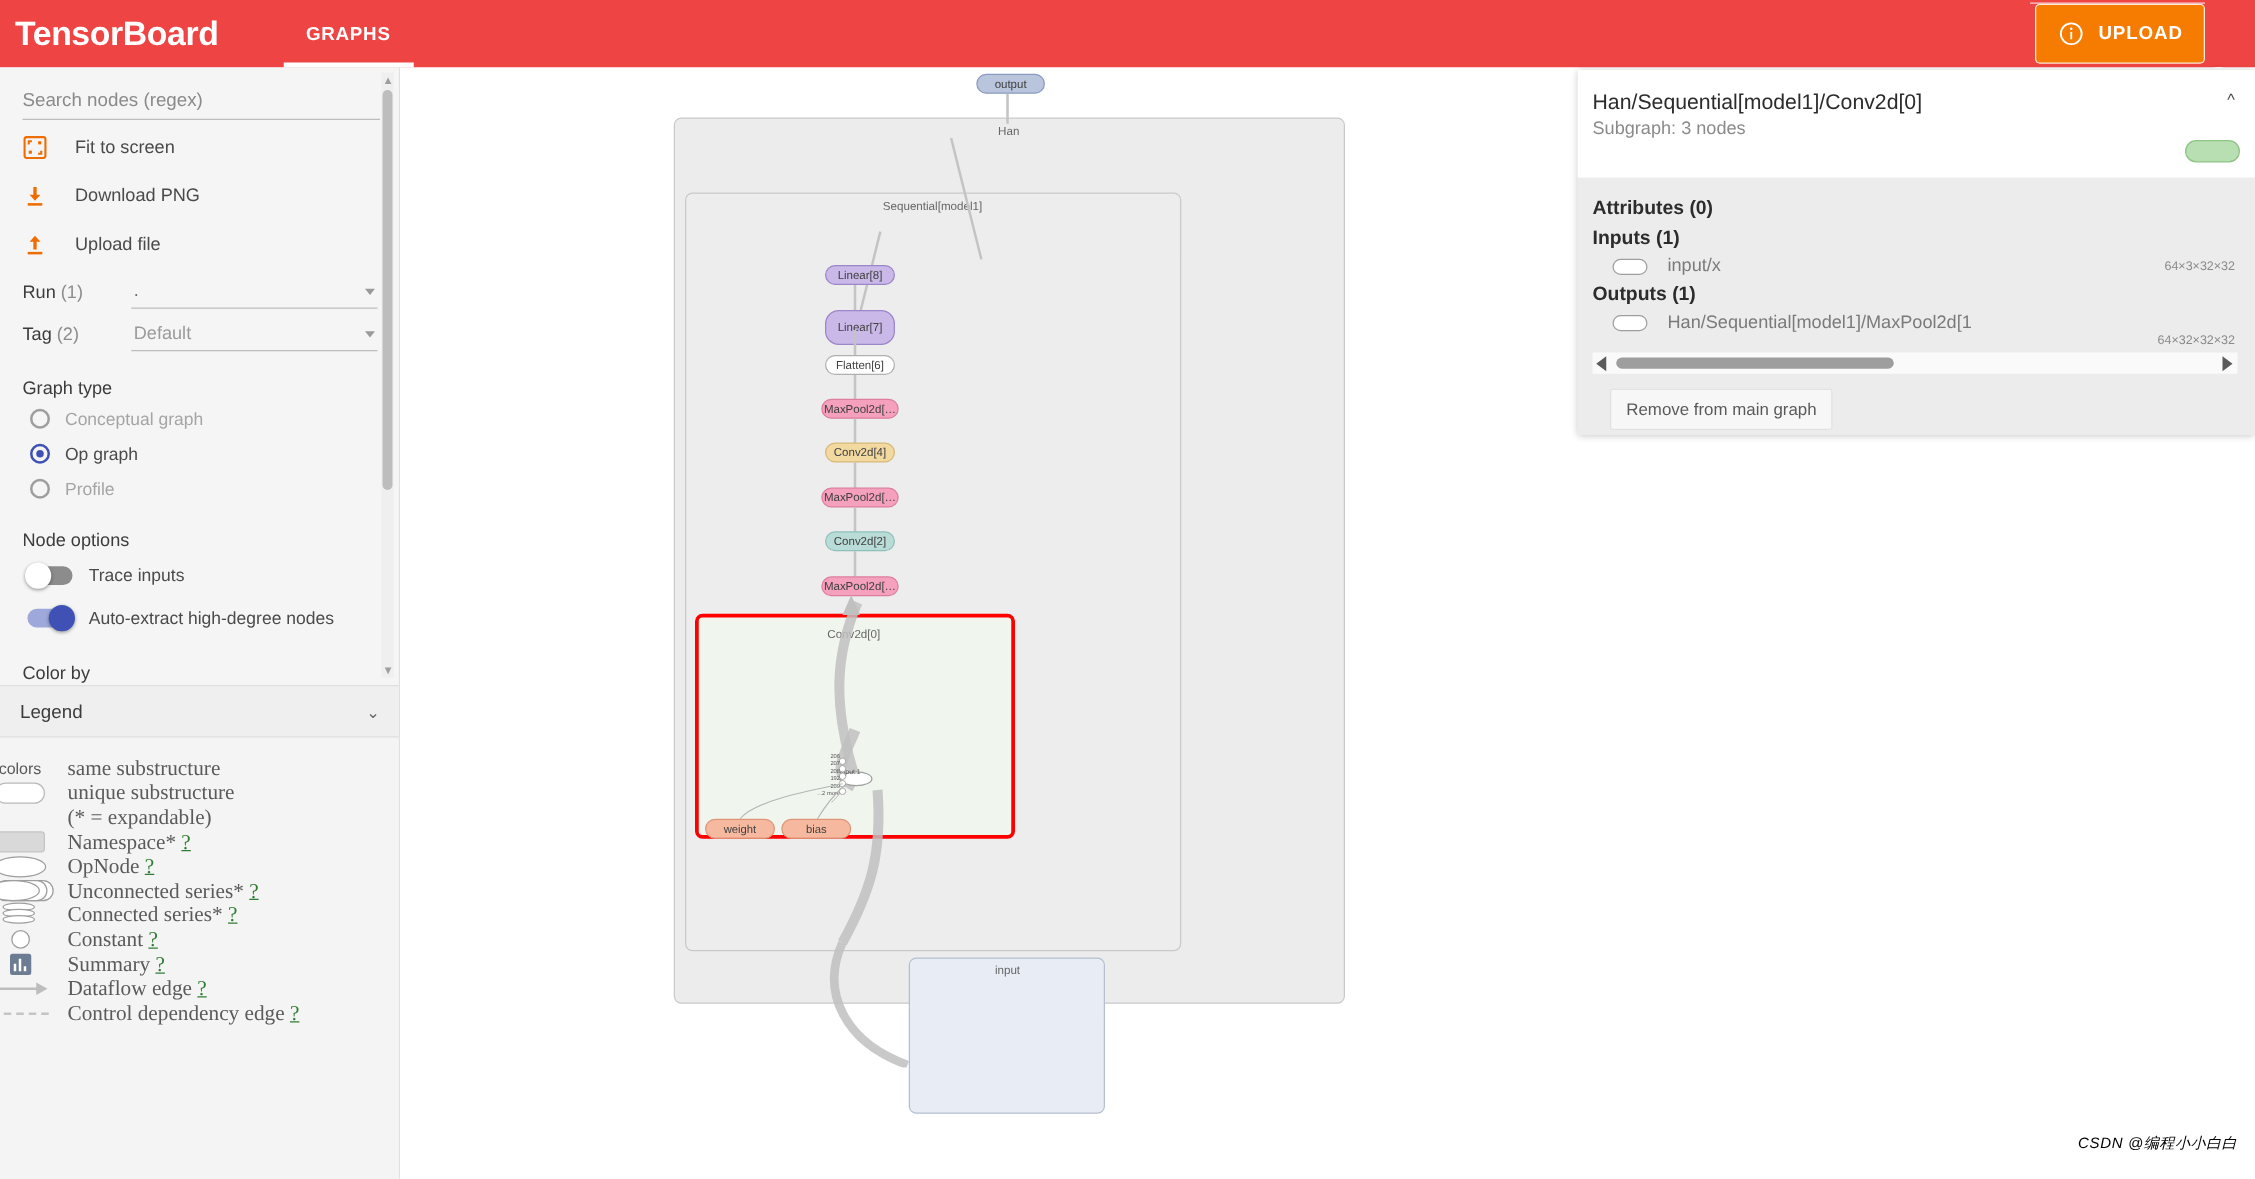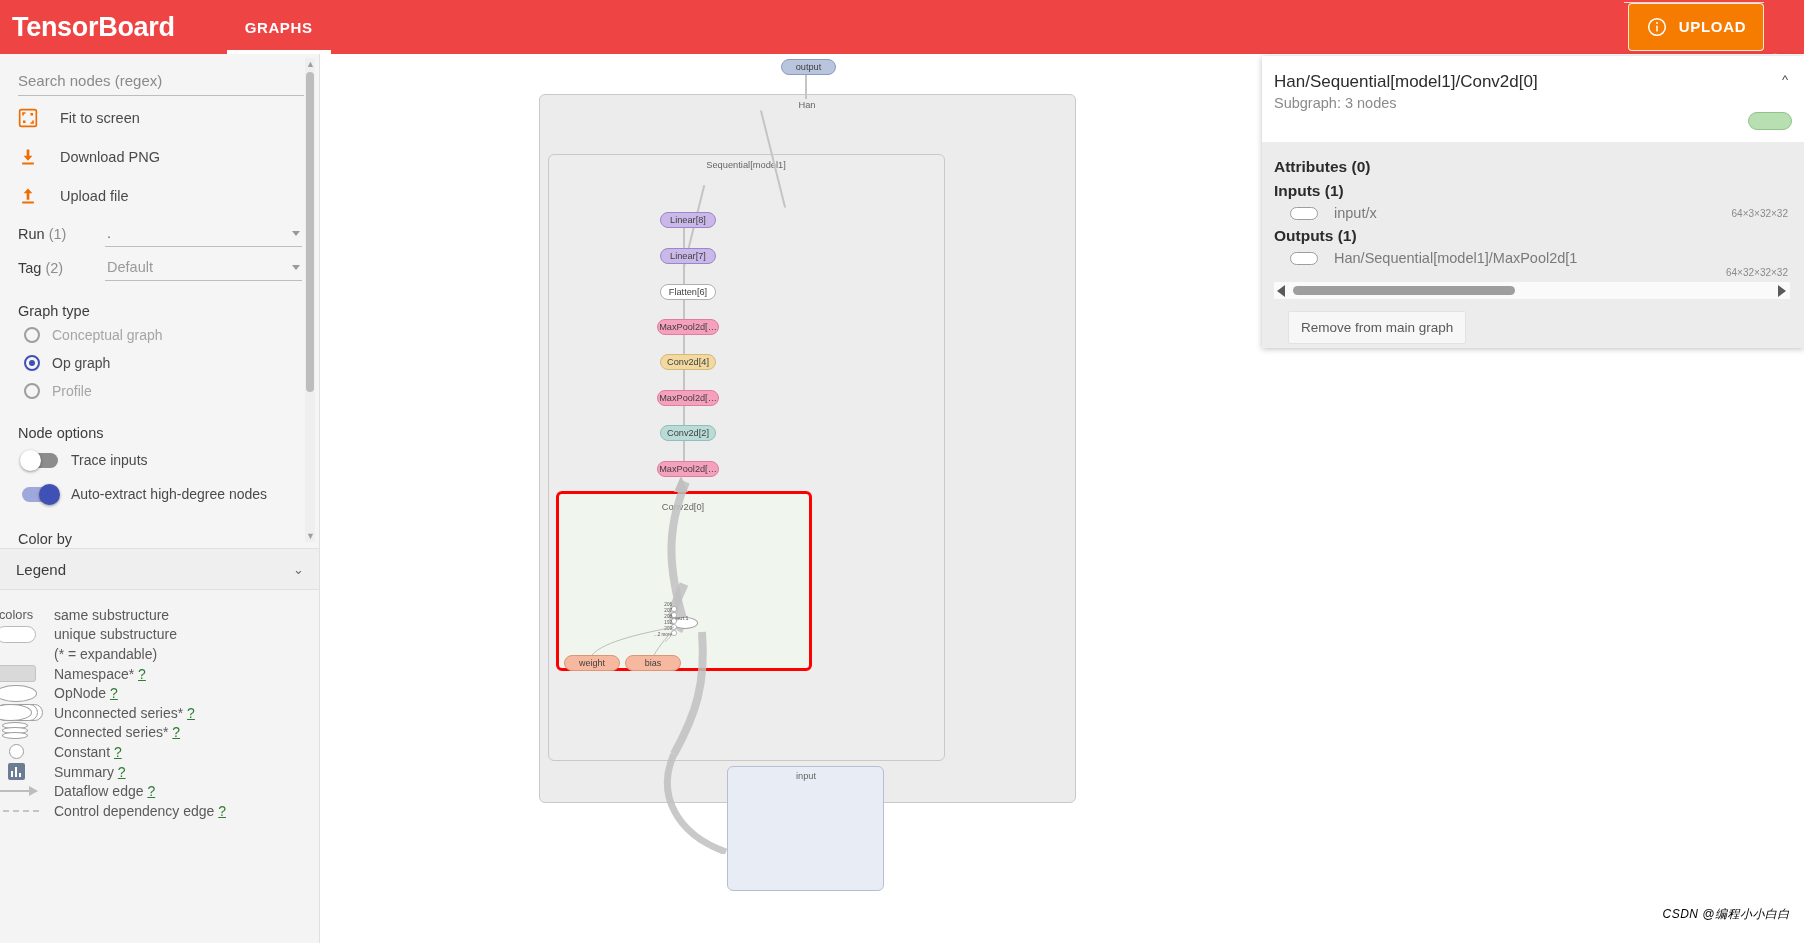--- a/index.html
+++ b/index.html
@@ -197,21 +197,21 @@
     overflow:hidden;
   }
   .legend-row {
     display:flex; align-items:center;
     height: 19.6px; padding-left: 0px;
   }
   .legend-key {
     width: 60px; display:flex; align-items:center; justify-content:center;
     flex:none; margin-left: -14px;
   }
-  .legend-text { font-size:14px; color:#5a5a5a; margin-left: 8px; }
+  .legend-text { font-size:17px; color:#5a5a5a; margin-left: 8px; font-family: Liberation Serif, serif; }
   .legend-text .q { color:#2e7d32; text-decoration: underline; cursor:pointer; }
 
   .lk-rounded { width:40px; height:17px; border-radius:9px;
                 background:#fff; border:1px solid #b9b9b9; }
   .lk-ns { width:40px; height:17px; border-radius:3px;
            background:#d9d9d9; border:1px solid #c4c4c4; }
   .lk-op { width:42px; height:17px; border-radius:10px;
            background:#fff; border:1px solid #9e9e9e; }
   .lk-unconn { position:relative; width:52px; height:17px; }
   .lk-unconn .e { position:absolute; top:0; width:42px;height:17px;
@@ -588,21 +588,21 @@
 
   <div class="gnode" style="left:461px; top:5px; width:55px; height:16px; background:#b9c4dd; border-color:#8b9ac0;">output</div>
 
   <div class="edge" style="left:485px; top:21px; width:2px; height:24px;"></div>
   <div class="edge" style="left:452px; top:55px; width:2px; height:100px; transform:rotate(-14deg);"></div>
   <div class="edge" style="left:373px; top:130px; width:2px; height:85px; transform:rotate(14deg);"></div>
 
   <div class="gnode" style="left:340px; top:158px; width:56px; height:16px; background:#c9b8e8; border-color:#9a86c9;">Linear[8]</div>
   <div class="edge" style="left:363px; top:174px; width:2px; height:20px;"></div>
 
-  <div class="gnode" style="left:340px; top:194px; width:56px; height:16px; background:#c9b8e8; border-color:#9a86c9;">Linear[7]</div>
+  <div class="gnode" style="left:340px; top:194px; width:56px; height:28px; background:#c9b8e8; border-color:#9a86c9;">Linear[7]</div>
   <div class="edge" style="left:363px; top:210px; width:2px; height:20px;"></div>
 
   <div class="gnode" style="left:340px; top:230px; width:56px; height:16px; background:#ffffff; border-color:#b0b0b0;">Flatten[6]</div>
   <div class="edge" style="left:363px; top:246px; width:2px; height:20px;"></div>
 
   <div class="gnode" style="left:337px; top:265px; width:62px; height:16px; background:#f5a0bd; border-color:#dd7ea0;">MaxPool2d[…</div>
   <div class="edge" style="left:363px; top:281px; width:2px; height:20px;"></div>
 
   <div class="gnode" style="left:340px; top:300px; width:56px; height:16px; background:#f2d9a0; border-color:#d6b878;">Conv2d[4]</div>
   <div class="edge" style="left:363px; top:316px; width:2px; height:21px;"></div>

